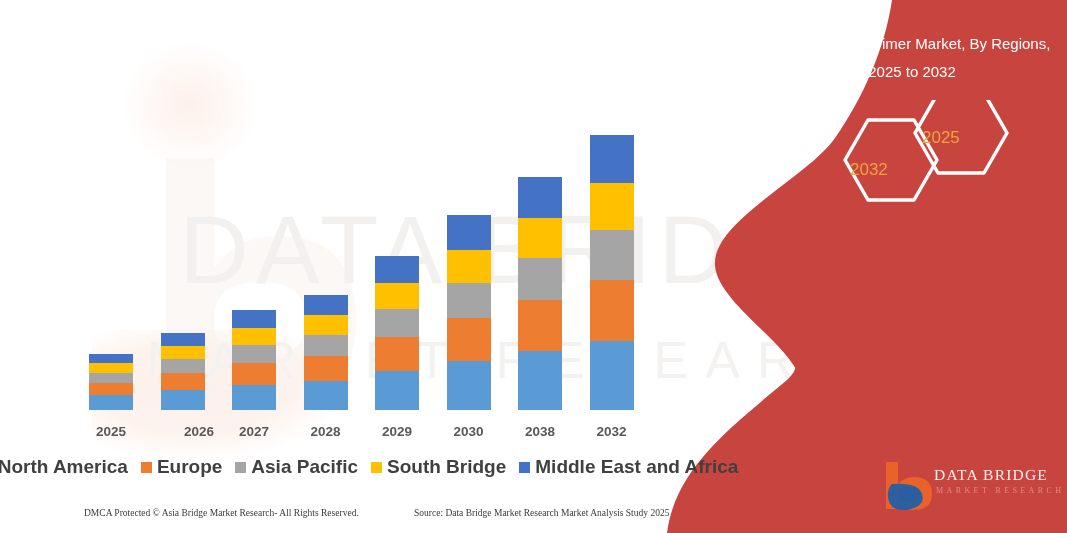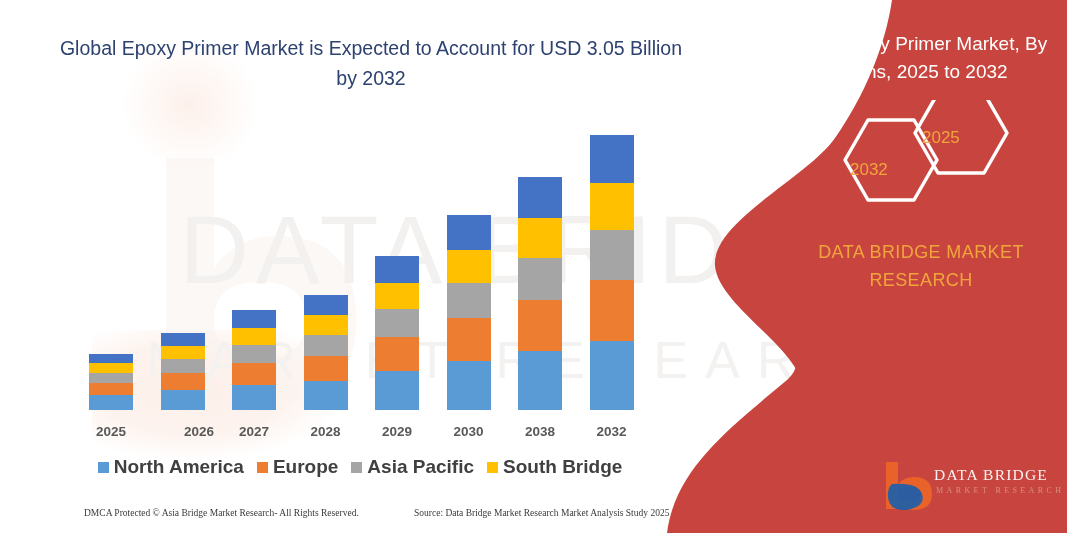--- a/index.html
+++ b/index.html
@@ -82,21 +82,21 @@
     font-size: 19.5px;
     line-height: 30px;
     color: #2e4272;
     font-weight: 400;
   }
   .panel-title {
     position: absolute;
     left: 766px; top: 30px;
     width: 292px;
     text-align: center;
-    font-size: 19px;
+    font-size: 15px;
     line-height: 28px;
     color: #ffffff;
     font-weight: 400;
   }
   .brand-text {
     position: absolute;
     left: 790px; top: 238px;
     width: 262px;
     text-align: center;
     font-size: 18px;
@@ -231,33 +231,31 @@
 
   <div class="hexwrap">
     <svg viewBox="0 0 200 120" width="200" height="120">
       <polygon points="25,60 48,20 94,20 117,60 94,100 48,100" fill="none" stroke="#ffffff" stroke-width="3.5" stroke-linejoin="round"></polygon>
       <polygon points="95,33 118,-7 164,-7 187,33 164,73 118,73" fill="none" stroke="#ffffff" stroke-width="3.5" stroke-linejoin="round"></polygon>
     </svg>
     <div class="hex-label y2025">2025</div>
     <div class="hex-label y2032">2032</div>
   </div>
 
-  <div class="brand-text">DATA BRIDGE MARKET RESEARCH</div>
 
   <div class="corner-logo">
     <svg viewBox="0 0 180 52" width="180" height="52">
       <path d="M8 2 L20 2 L20 24 Q26 17 36 17 Q54 17 54 34 Q54 50 35 50 Q25 50 20 44 L20 49 L8 49 Z
                M20 34 Q20 41 31 41 Q42 41 42 34 Q42 27 31 27 Q20 27 20 34 Z" fill="#e8622a"></path>
       <path d="M14 24 Q40 22 44 34 Q48 47 28 50 Q12 51 10 38 Q9 28 14 24 Z" fill="#1f5fa8" opacity="0.93"></path>
     </svg>
     <div class="cl-text">DATA BRIDGE</div>
     <div class="cl-sub">MARKET RESEARCH</div>
   </div>
 
-  <div class="chart-title">Global Epoxy Primer Market is Expected to Account for USD 3.05 Billion by 2032</div>
 
   <div class="plot">
     <div id="bars">
         <div class="bar" style="left: 89px;">
           <div class="seg" style="height: 9px; background: rgb(68, 114, 196);"></div>
           <div class="seg" style="height: 10px; background: rgb(255, 192, 0);"></div>
           <div class="seg" style="height: 10px; background: rgb(165, 165, 165);"></div>
           <div class="seg" style="height: 12px; background: rgb(237, 125, 49);"></div>
           <div class="seg" style="height: 15px; background: rgb(91, 155, 213);"></div>
         </div>
@@ -331,20 +329,24 @@
           <span class="leg-text">Europe</span>
         </div>
         <div class="leg-item">
           <span class="leg-swatch" style="background: rgb(165, 165, 165);"></span>
           <span class="leg-text">Asia Pacific</span>
         </div>
         <div class="leg-item">
           <span class="leg-swatch" style="background: rgb(255, 192, 0);"></span>
           <span class="leg-text">South Bridge</span>
         </div>
+        <div class="leg-item">
+          <span class="leg-swatch" style="background: rgb(68, 114, 196);"></span>
+          <span class="leg-text">Middle East and Africa</span>
+        </div>
       </div>
   </div>
 
   <div class="footer">
     <span class="f-left">DMCA Protected © Asia Bridge Market Research-  All Rights Reserved.</span>
     <span class="f-right">Source: Data Bridge Market Research  Market Analysis Study 2025</span>
   </div>
 
 </div>
 

